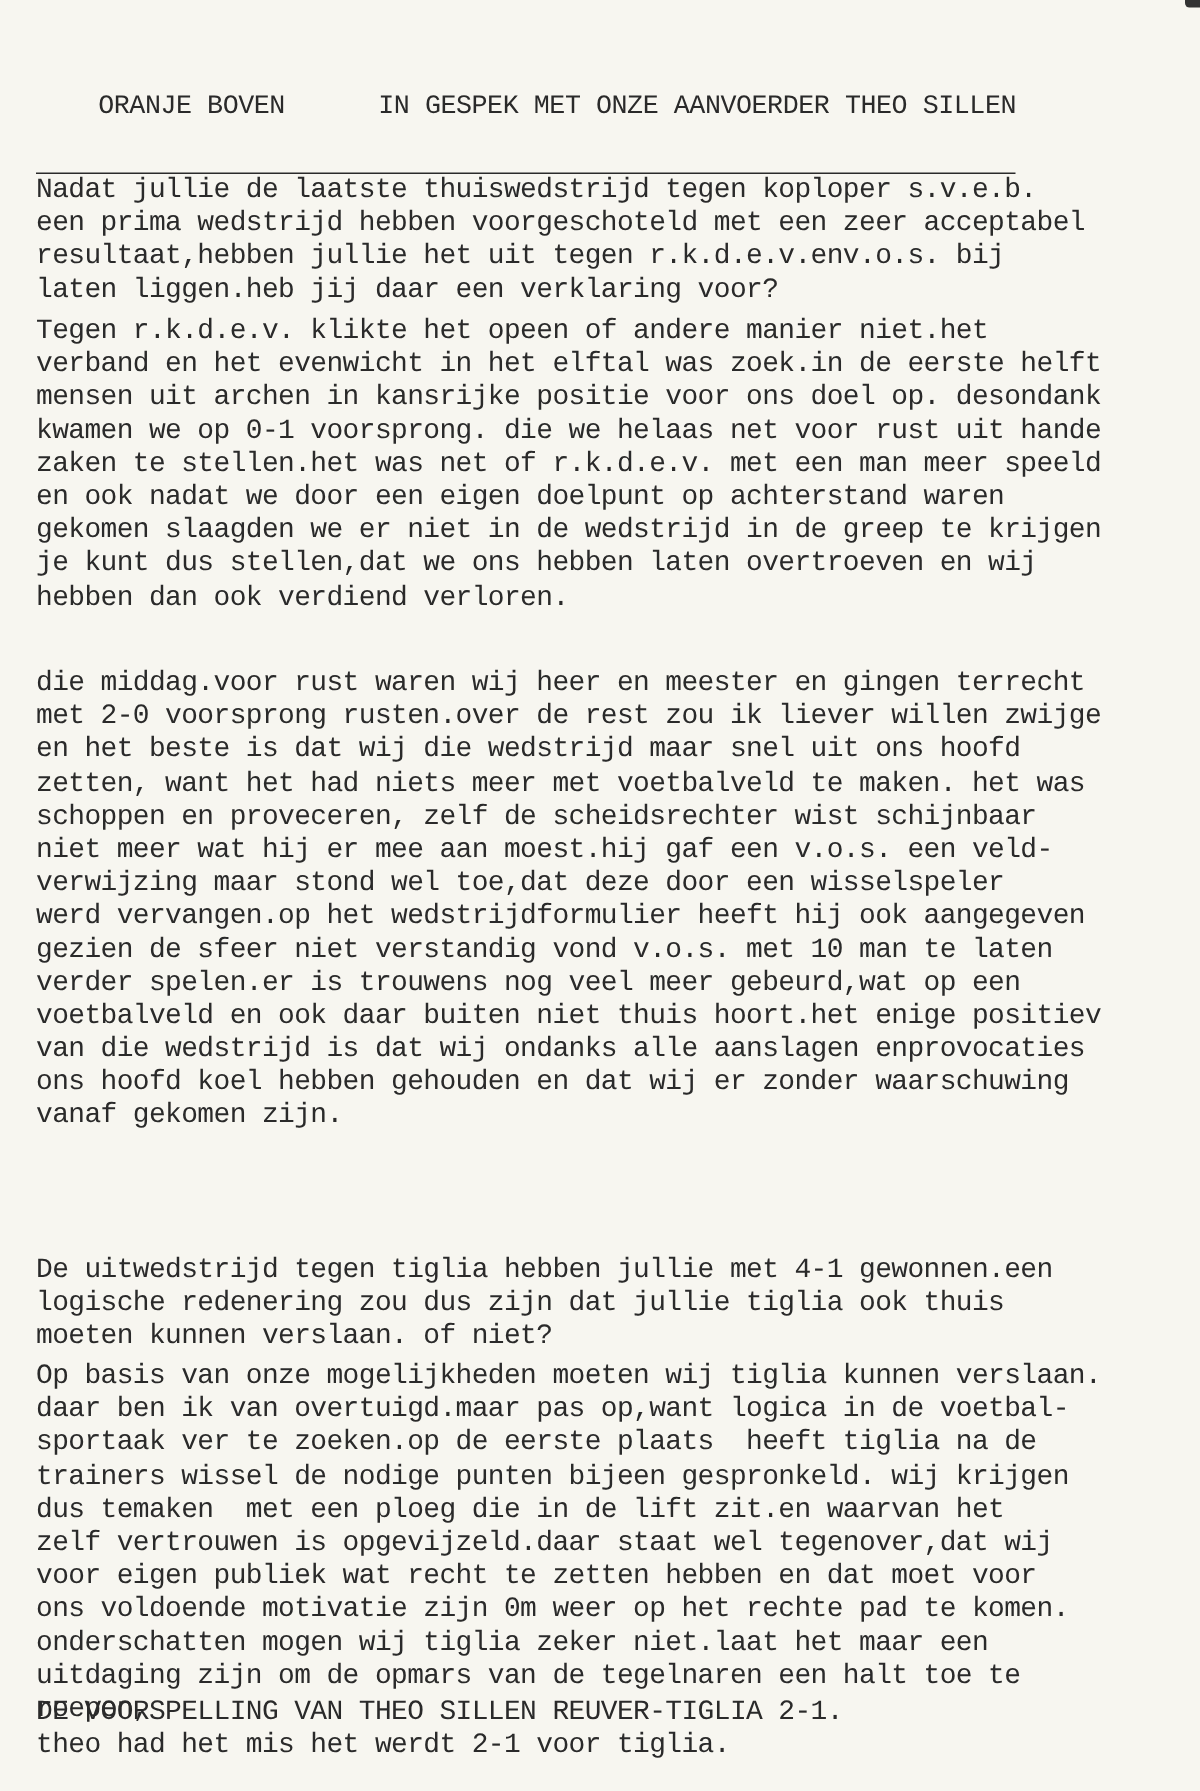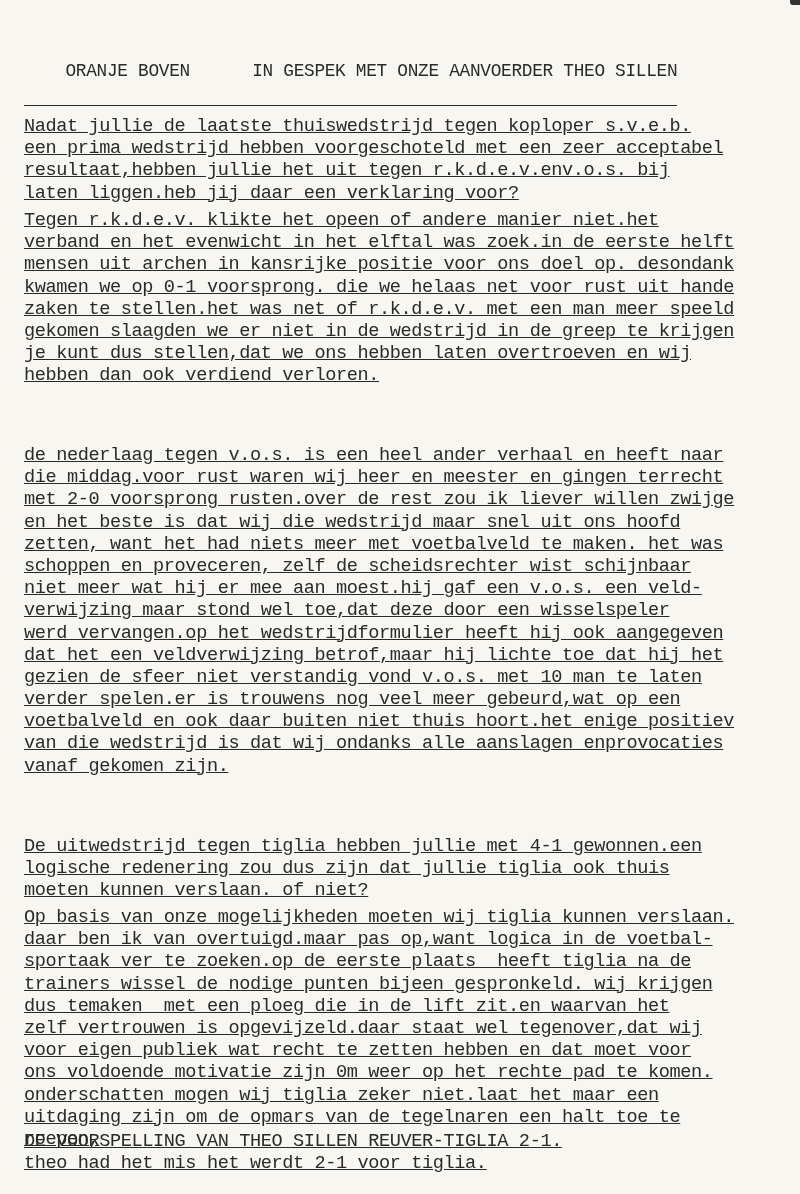--- a/index.html
+++ b/index.html
@@ -12,29 +12,28 @@
       position: relative;
     }
     .page { position: absolute; left: 24px; top: 0; width: 770px; }
     .header {
       position: absolute; top: 38px; left: 0;
       white-space: pre;
       font-size: 17.8px;
       letter-spacing: -0.3px;
       border-bottom: 1.5px solid #2a2a2a;
       line-height: 22px;
-      padding-bottom: 1px;
+      padding-bottom: 11px;
     }
     .block { position: absolute; left: 0; }
     .line {
       white-space: pre;
       height: 22.2px;
       line-height: 22.2px;
       letter-spacing: -0.4px;
-      text-decoration: underline;
     }
     .corner-mark {
       position: absolute; right: 0; top: 0;
       width: 10px; height: 5px; background: #333;
       border-radius: 0 0 0 3px;
     }
   </style>
 </head>
 <body>
 
@@ -52,40 +51,40 @@
     <div class="line">resultaat,hebben jullie het uit tegen r.k.d.e.v.env.o.s. bij</div>
     <div class="line">laten liggen.heb jij daar een verklaring voor?</div>
   </div>
 
   <div class="block" style="top:210px">
     <div class="line">Tegen r.k.d.e.v. klikte het opeen of andere manier niet.het</div>
     <div class="line">verband en het evenwicht in het elftal was zoek.in de eerste helft</div>
     <div class="line">mensen uit archen in kansrijke positie voor ons doel op. desondank</div>
     <div class="line">kwamen we op 0-1 voorsprong. die we helaas net voor rust uit hande</div>
     <div class="line">zaken te stellen.het was net of r.k.d.e.v. met een man meer speeld</div>
+    <div class="line">en ook nadat we door een eigen doelpunt op achterstand waren</div>
     <div class="line">gekomen slaagden we er niet in de wedstrijd in de greep te krijgen</div>
     <div class="line">je kunt dus stellen,dat we ons hebben laten overtroeven en wij</div>
     <div class="line">hebben dan ook verdiend verloren.</div>
   </div>
 
   <div class="block" style="top:445px">
-    <div class="line">de nederlaag tegen v.o.s. is een heel ander verhaal en heeft naar</div>
     <div class="line">die middag.voor rust waren wij heer en meester en gingen terrecht</div>
     <div class="line">met 2-0 voorsprong rusten.over de rest zou ik liever willen zwijge</div>
     <div class="line">en het beste is dat wij die wedstrijd maar snel uit ons hoofd</div>
     <div class="line">zetten, want het had niets meer met voetbalveld te maken. het was</div>
     <div class="line">schoppen en proveceren, zelf de scheidsrechter wist schijnbaar</div>
     <div class="line">niet meer wat hij er mee aan moest.hij gaf een v.o.s. een veld-</div>
     <div class="line">verwijzing maar stond wel toe,dat deze door een wisselspeler</div>
     <div class="line">werd vervangen.op het wedstrijdformulier heeft hij ook aangegeven</div>
-    <div class="line">dat het een veldverwijzing betrof,maar hij lichte toe dat hij het</div>
     <div class="line">gezien de sfeer niet verstandig vond v.o.s. met 10 man te laten</div>
     <div class="line">verder spelen.er is trouwens nog veel meer gebeurd,wat op een</div>
     <div class="line">voetbalveld en ook daar buiten niet thuis hoort.het enige positiev</div>
     <div class="line">van die wedstrijd is dat wij ondanks alle aanslagen enprovocaties</div>
+    <div class="line">ons hoofd koel hebben gehouden en dat wij er zonder waarschuwing</div>
     <div class="line">vanaf gekomen zijn.</div>
   </div>
 
   <div class="block" style="top:836px">
     <div class="line">De uitwedstrijd tegen tiglia hebben jullie met 4-1 gewonnen.een</div>
     <div class="line">logische redenering zou dus zijn dat jullie tiglia ook thuis</div>
     <div class="line">moeten kunnen verslaan. of niet?</div>
   </div>
 
   <div class="block" style="top:907px">

